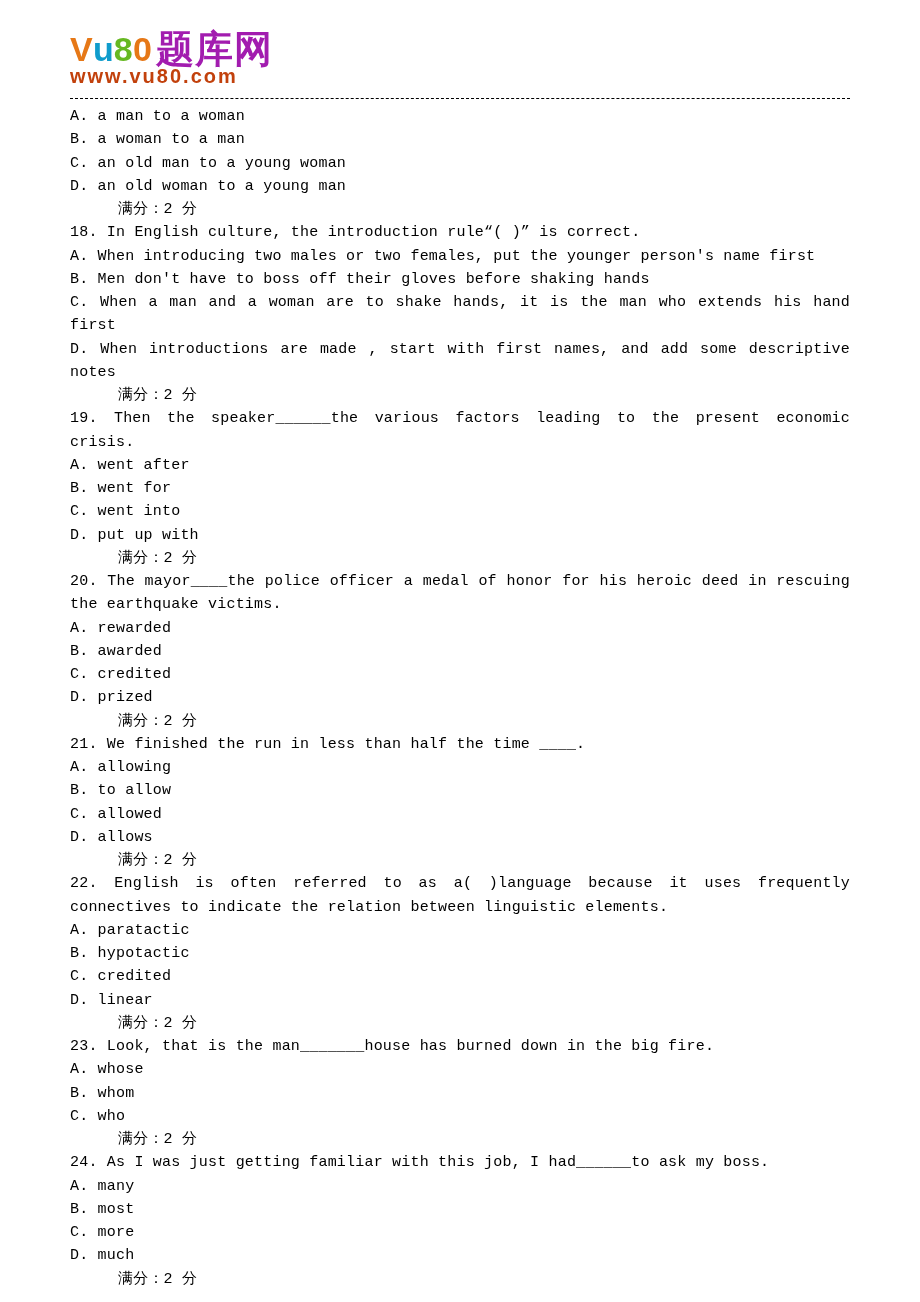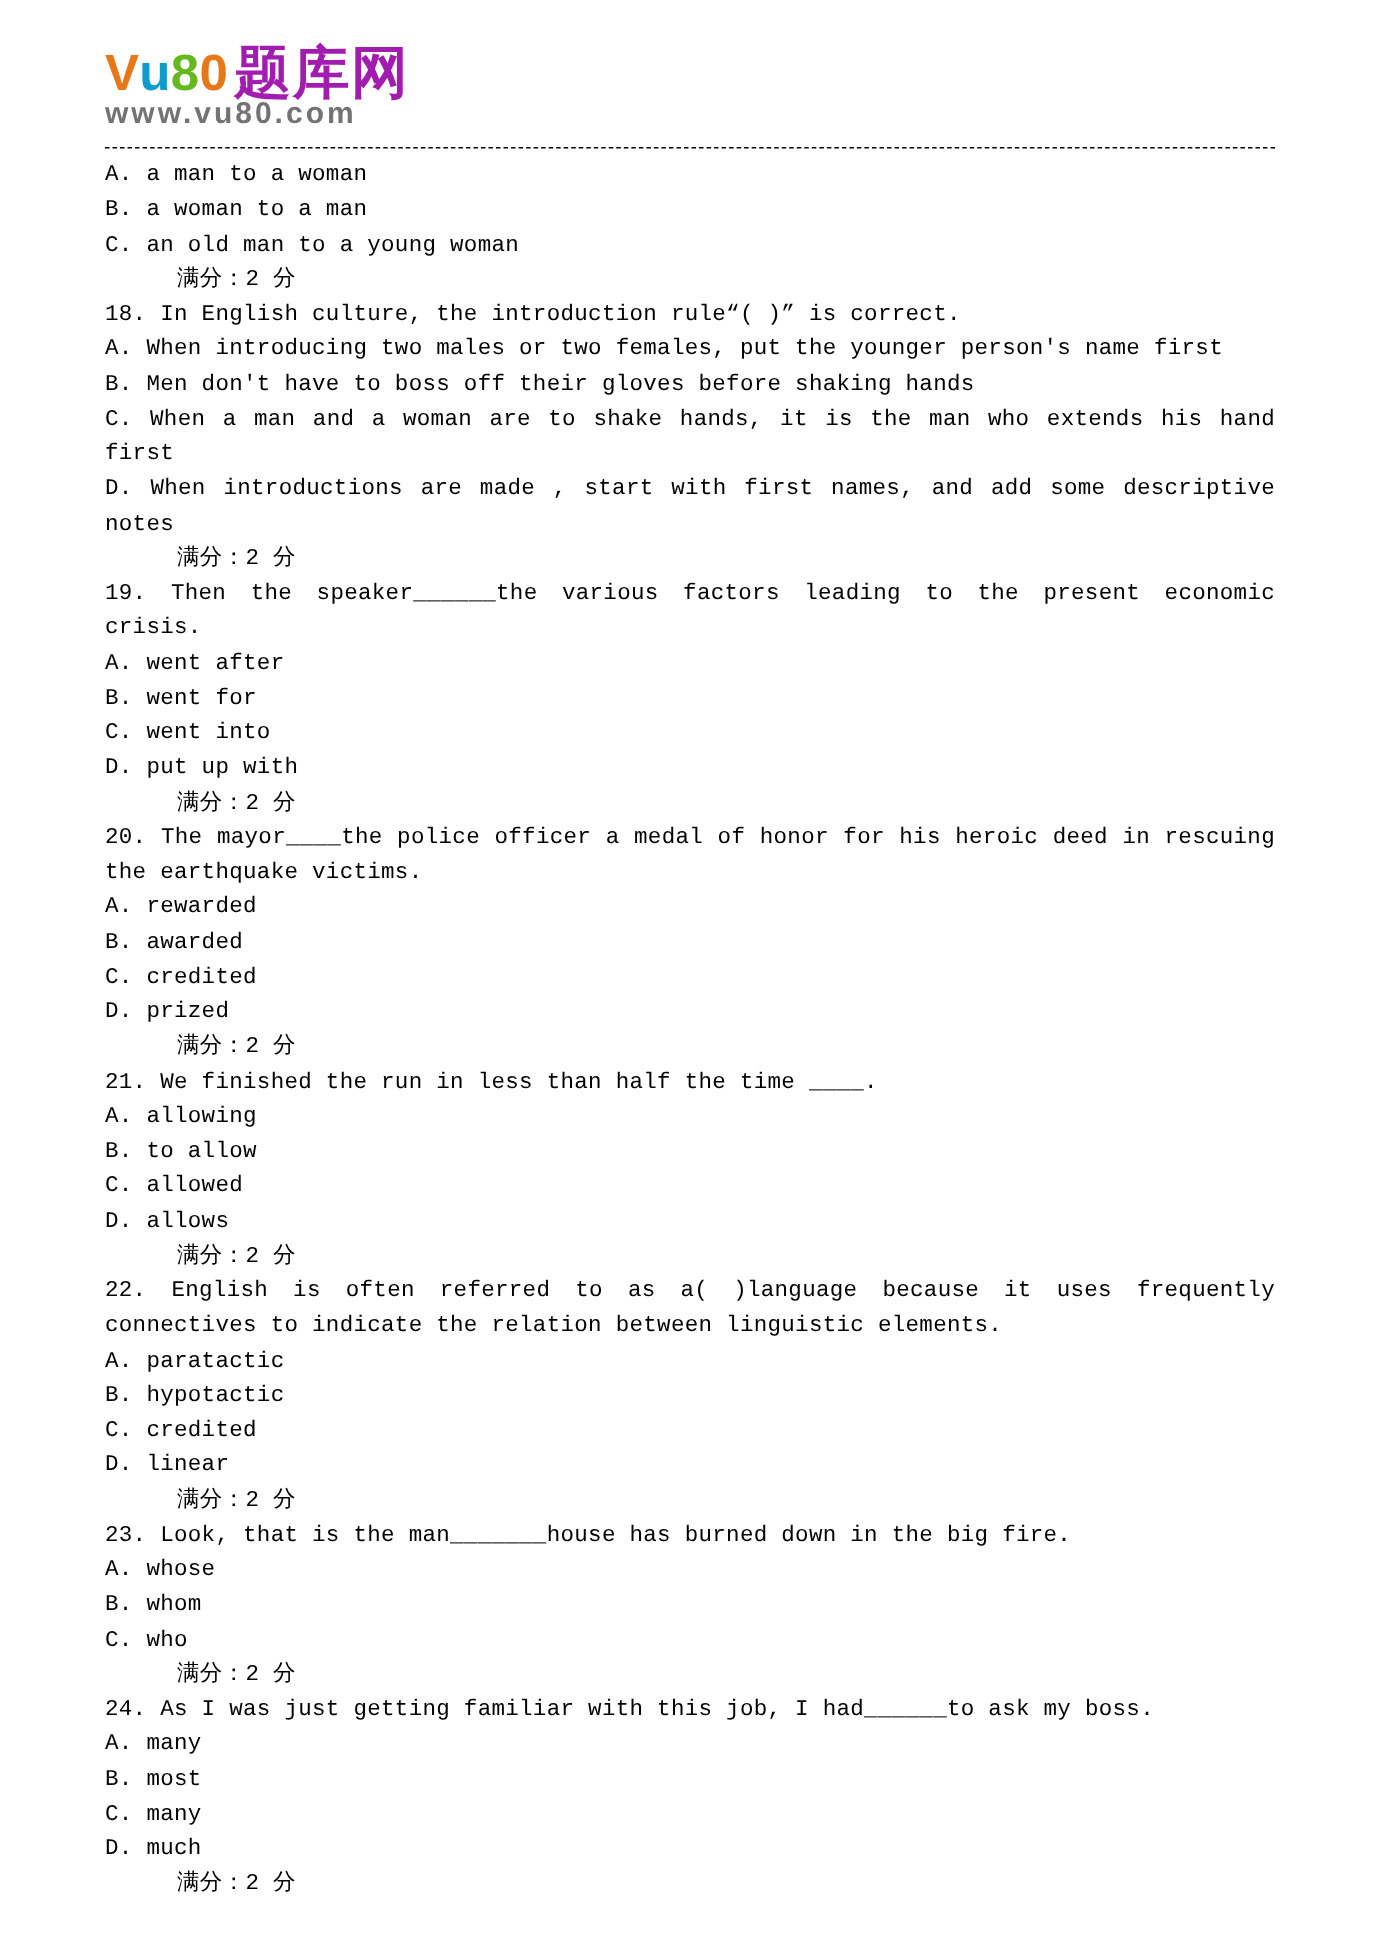--- a/index.html
+++ b/index.html
@@ -44,21 +44,21 @@
     color: #a21caf;
     font-family: Liberation Serif, serif;
     font-size: 38px;
     font-weight: bold;
     letter-spacing: 1px;
     margin-left: 4px;
   }
   .logo-url {
     font-family: Arial, sans-serif;
     font-size: 20px;
-    color: #737373;
+    color: #c2410c;
     font-weight: bold;
     letter-spacing: 2px;
     margin-top: -2px;
   }
   .divider {
     border-top: 1.5px dashed #000000;
     margin: 12px 0 6px 0;
   }
   .option {
     display: block;
@@ -84,20 +84,21 @@
       <span class="logo-cn">题库网</span>
     </div>
     <div class="logo-url">www.vu80.com</div>
   </div>
 
   <div class="divider"></div>
 
   <span class="option">A. a man to a woman</span>
   <span class="option">B. a woman to a man</span>
   <span class="option">C. an old man to a young woman</span>
+  <span class="option">D. an old woman to a young man</span>
   <span class="score">满分：2  分</span>
 
   <div class="question">18.  In English culture, the introduction rule“( )” is correct.</div>
   <span class="option">A. When introducing two males or two females, put the younger person's name first</span>
   <span class="option">B. Men don't have to boss off their gloves before shaking hands</span>
   <span class="option">C. When a man and a woman are to shake hands, it is the man who extends his hand first</span>
   <span class="option">D. When introductions are made , start with first names, and add some descriptive notes</span>
   <span class="score">满分：2  分</span>
 
   <div class="question">19.  Then the speaker______the various factors leading to the present economic crisis.</div>
@@ -130,21 +131,21 @@
 
   <div class="question">23.  Look, that is the man_______house has burned down in the big fire.</div>
   <span class="option">A. whose</span>
   <span class="option">B. whom</span>
   <span class="option">C. who</span>
   <span class="score">满分：2  分</span>
 
   <div class="question">24.  As I was just getting familiar with this job, I had______to ask my boss.</div>
   <span class="option">A. many</span>
   <span class="option">B. most</span>
-  <span class="option">C. many</span>
+  <span class="option">C. more</span>
   <span class="option">D. much</span>
   <span class="score">满分：2  分</span>
 
   
   
   
   
 
 </div>
 

